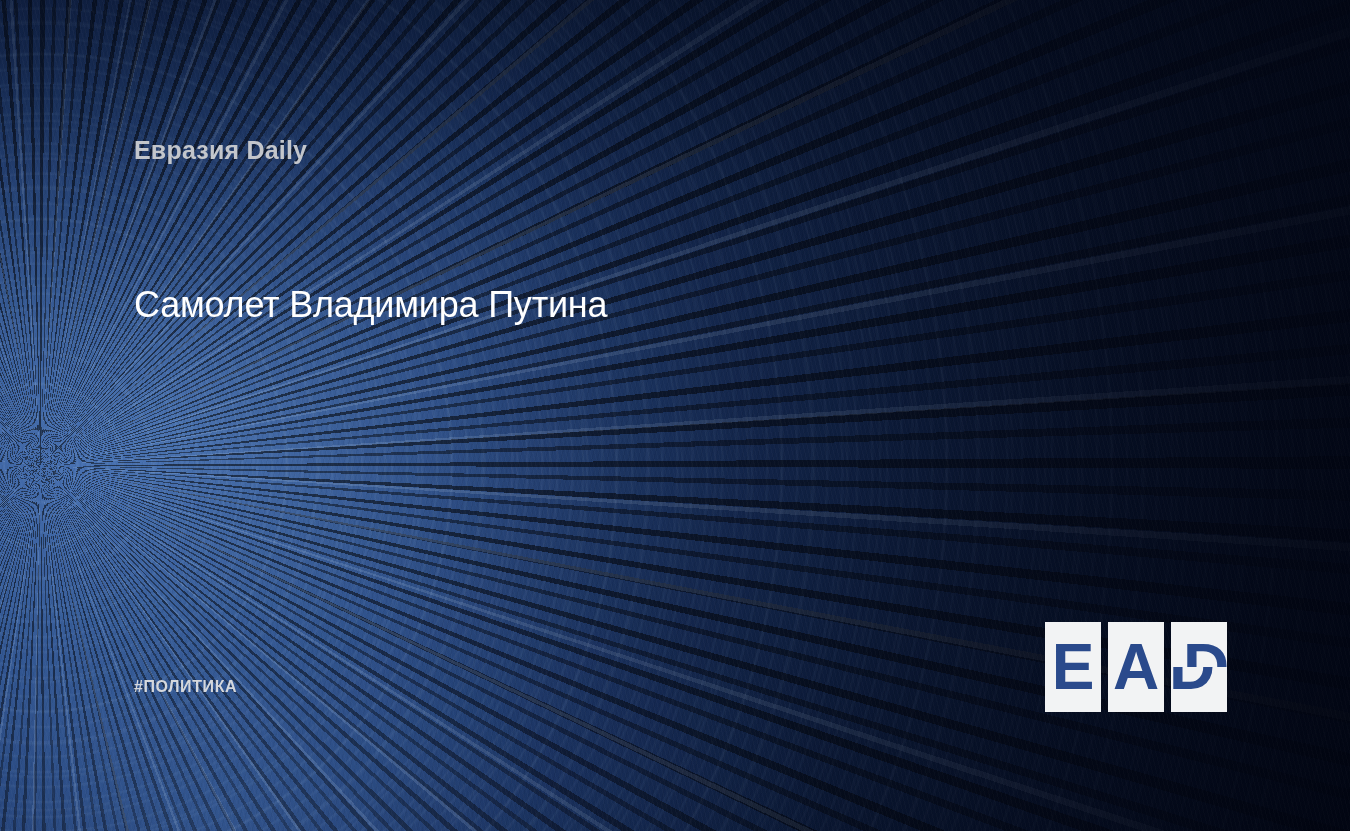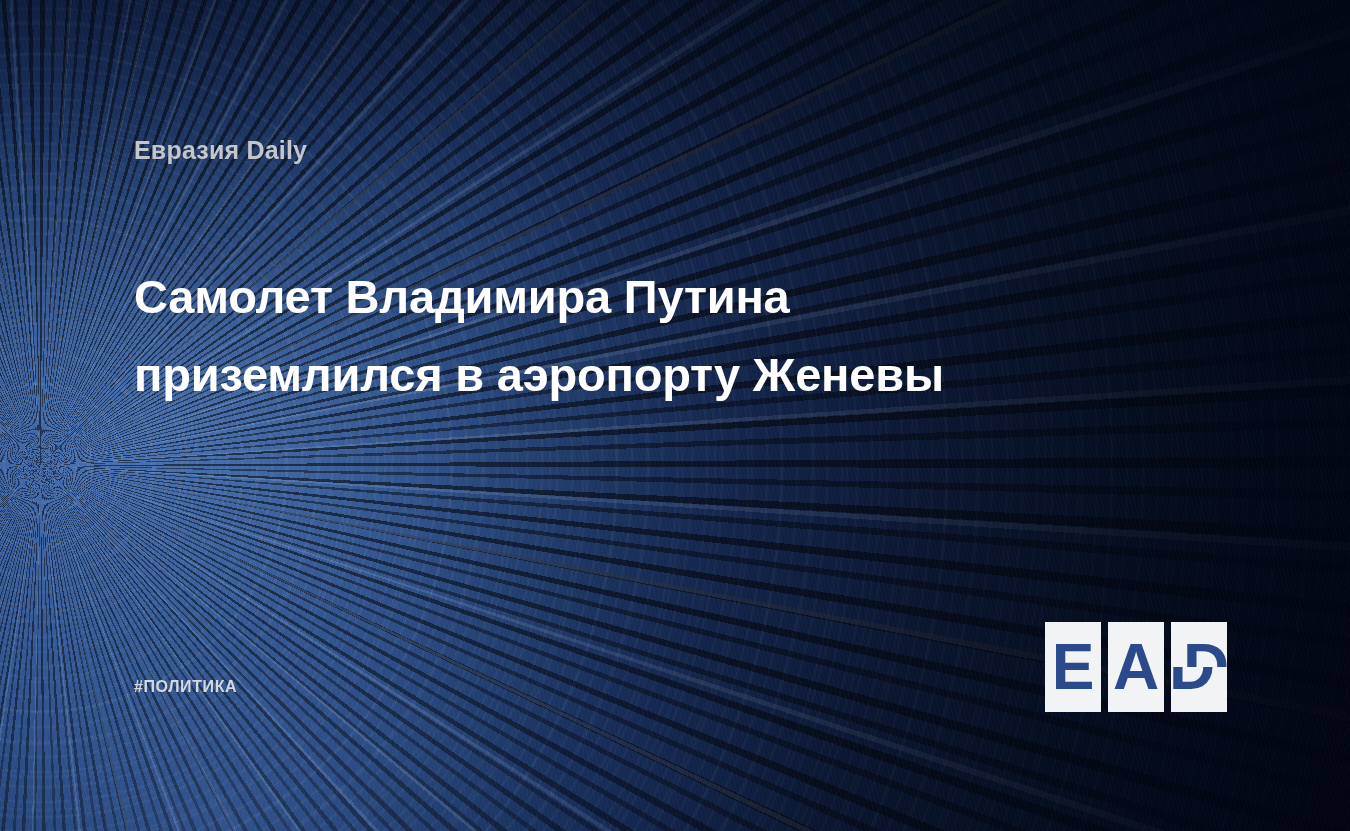--- a/index.html
+++ b/index.html
@@ -94,24 +94,24 @@
 
   #brand{
     position:absolute;left:134px;top:136px;
     font-size:25px;font-weight:bold;
     letter-spacing:.2px;
     color:#c3c6cb;
     white-space:nowrap;
   }
 
   #headline{
-    position:absolute;left:134px;top:258px;
+    position:absolute;left:134px;top:266px;
     width:1000px;
-    font-size:47px;line-height:78px;
-    font-weight:bold;
+    font-size:36px;line-height:78px;
+    font-weight:normal;
     color:#ffffff;
     letter-spacing:-0.2px;
   }
   #headline .hl-line{display:block;white-space:nowrap;}
 
   #tag{
     position:absolute;left:134px;top:678px;
     font-size:16px;font-weight:bold;
     letter-spacing:.6px;
     color:#d5d8dd;
@@ -164,21 +164,20 @@
   <div class="bg-layer bg-bottom-glow"></div>
   <div class="bg-layer bg-grain"></div>
   <div class="bg-layer bg-vignette"></div>
 
   <div class="content">
 
     <div id="brand">Евразия Daily</div>
 
     <div id="headline">
       <span class="hl-line">Самолет Владимира Путина</span>
-      <span class="hl-line">приземлился в аэропорту Женевы</span>
     </div>
 
     <div id="tag">#ПОЛИТИКА</div>
 
     <div id="logo">
       <div class="logo-tile">
         <span class="glyph">E</span>
       </div>
       <div class="logo-tile">
         <span class="glyph">A</span>

